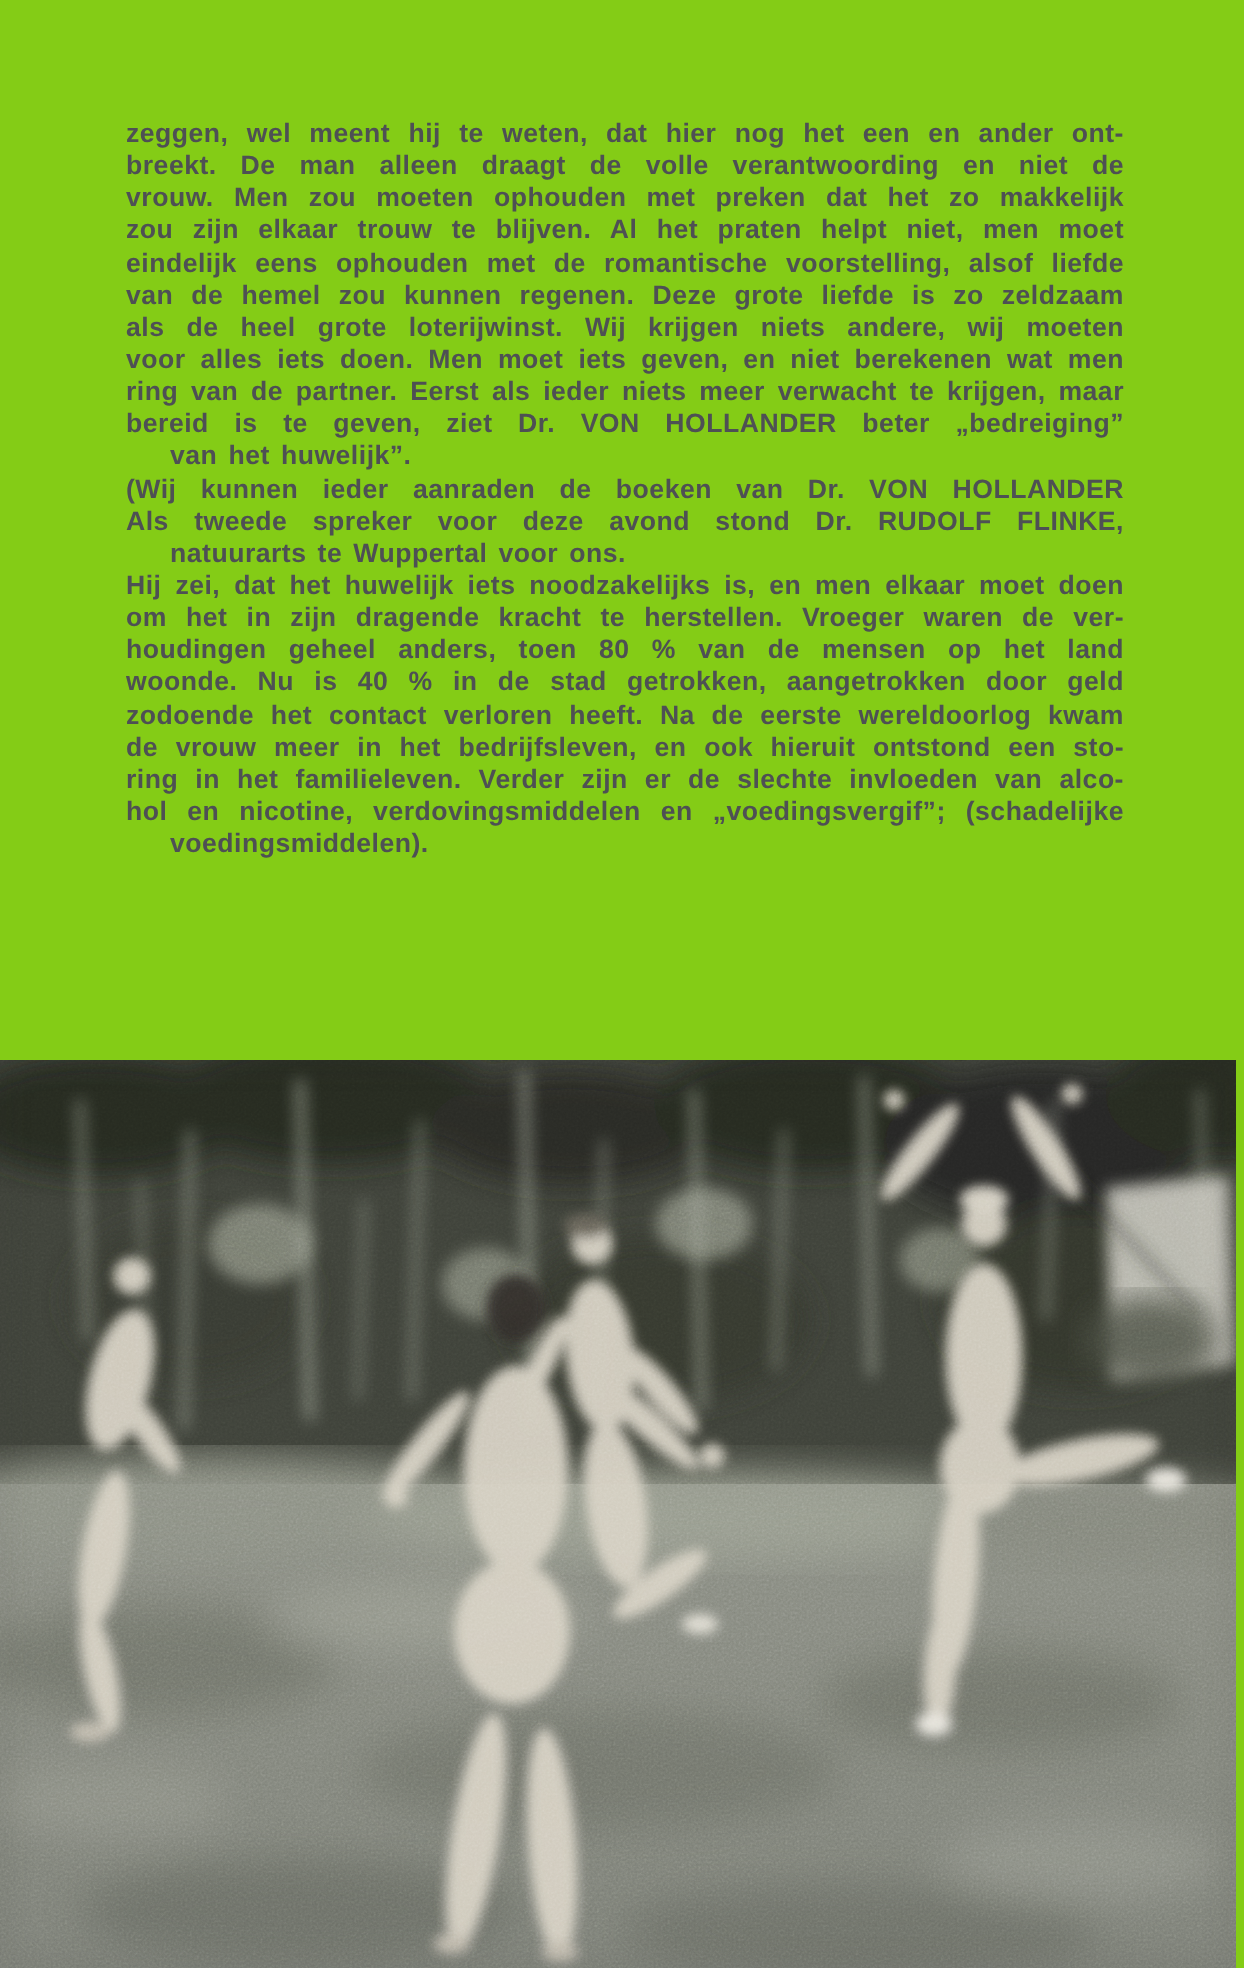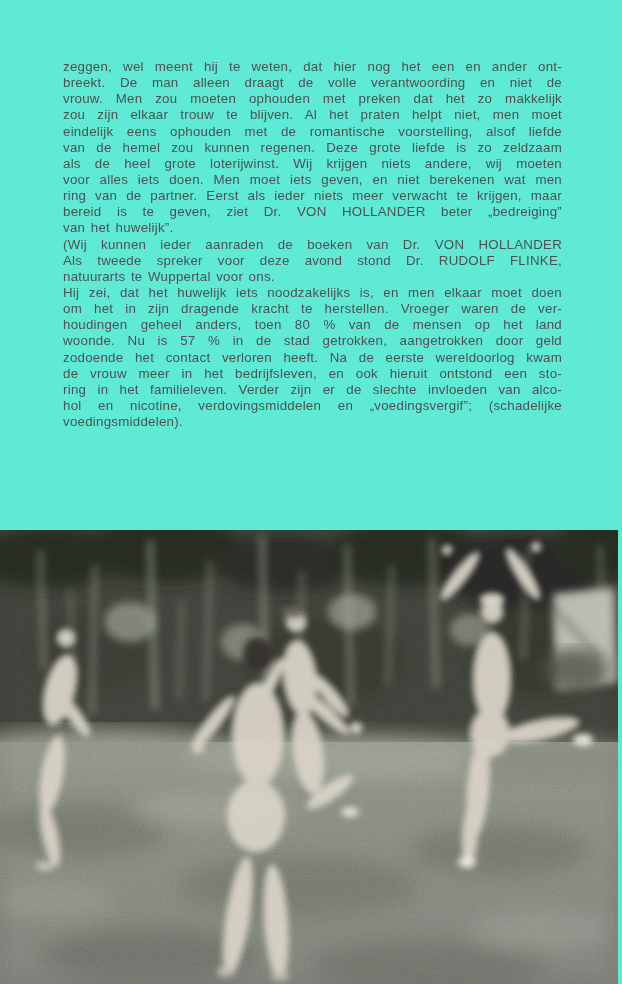--- a/index.html
+++ b/index.html
@@ -4,33 +4,34 @@
 <style>
   html,body{margin:0;padding:0;}
   body{
     width:622px;height:984px;position:relative;overflow:hidden;
     background:#e9e8e4;
     font-family:"Liberation Sans","DejaVu Sans",sans-serif;
   }
   .page{
     position:absolute;inset:0;
     background:linear-gradient(135deg,#f5f4f0 0%,#f2f1ed 40%,#f0efeа 100%);
-    background-color:#5eead4;
+    background-color:#84cc16;
+    font-weight:bold;
   }
   .textblock{
     position:absolute;left:63px;top:59px;width:499px;
     color:#4e5054;
   }
   .line{
     font-size:13.3px;line-height:16.15px;height:16.15px;
     letter-spacing:0.25px;word-spacing:1.6px;
     text-align:justify;text-align-last:justify;
     overflow:hidden;white-space:nowrap;
   }
-  .line.last{text-align-last:left;white-space:normal;}
+  .line.last{text-align-last:left;white-space:normal;margin-left:22px;}
   .photo{
     position:absolute;left:0;top:530px;width:618px;height:454px;
     display:block;
   }
   .photo svg{display:block;}
 </style>
 </head>
 <body>
 
 <div class="page">
@@ -47,21 +48,21 @@
       <div class="line">voor alles iets doen. Men moet iets geven, en niet berekenen wat men</div>
       <div class="line">ring van de partner. Eerst als ieder niets meer verwacht te krijgen, maar</div>
       <div class="line">bereid is te geven, ziet Dr. VON HOLLANDER beter „bedreiging”</div>
       <div class="line last">van het huwelijk”.</div>
       <div class="line">(Wij kunnen ieder aanraden de boeken van Dr. VON HOLLANDER</div>
       <div class="line">Als tweede spreker voor deze avond stond Dr. RUDOLF FLINKE,</div>
       <div class="line last">natuurarts te Wuppertal voor ons.</div>
       <div class="line">Hij zei, dat het huwelijk iets noodzakelijks is, en men elkaar moet doen</div>
       <div class="line">om het in zijn dragende kracht te herstellen. Vroeger waren de ver-</div>
       <div class="line">houdingen geheel anders, toen 80 % van de mensen op het land</div>
-      <div class="line">woonde. Nu is 57 % in de stad getrokken, aangetrokken door geld</div>
+      <div class="line">woonde. Nu is 40 % in de stad getrokken, aangetrokken door geld</div>
       <div class="line">zodoende het contact verloren heeft. Na de eerste wereldoorlog kwam</div>
       <div class="line">de vrouw meer in het bedrijfsleven, en ook hieruit ontstond een sto-</div>
       <div class="line">ring in het familieleven. Verder zijn er de slechte invloeden van alco-</div>
       <div class="line">hol en nicotine, verdovingsmiddelen en „voedingsvergif”; (schadelijke</div>
       <div class="line last">voedingsmiddelen).</div>
     </div>
 
   <div class="photo" role="img" aria-label="Black-and-white outdoor photograph: people playing a ball game in a forest clearing, one figure jumping with raised arms, tent at right">
     <svg width="618" height="454" viewBox="0 0 618 454" xmlns="http://www.w3.org/2000/svg">
       <defs>

